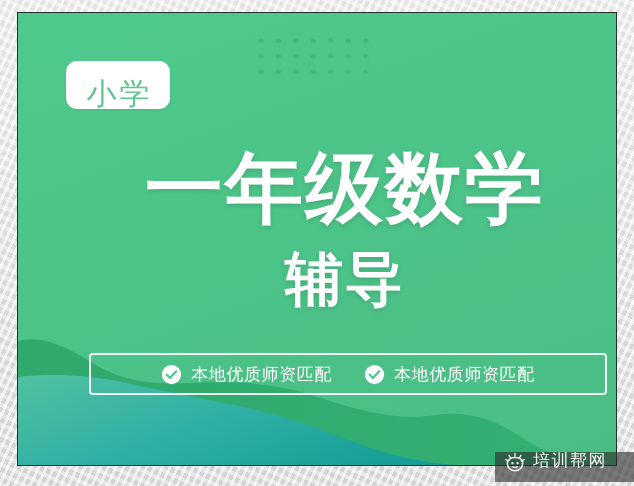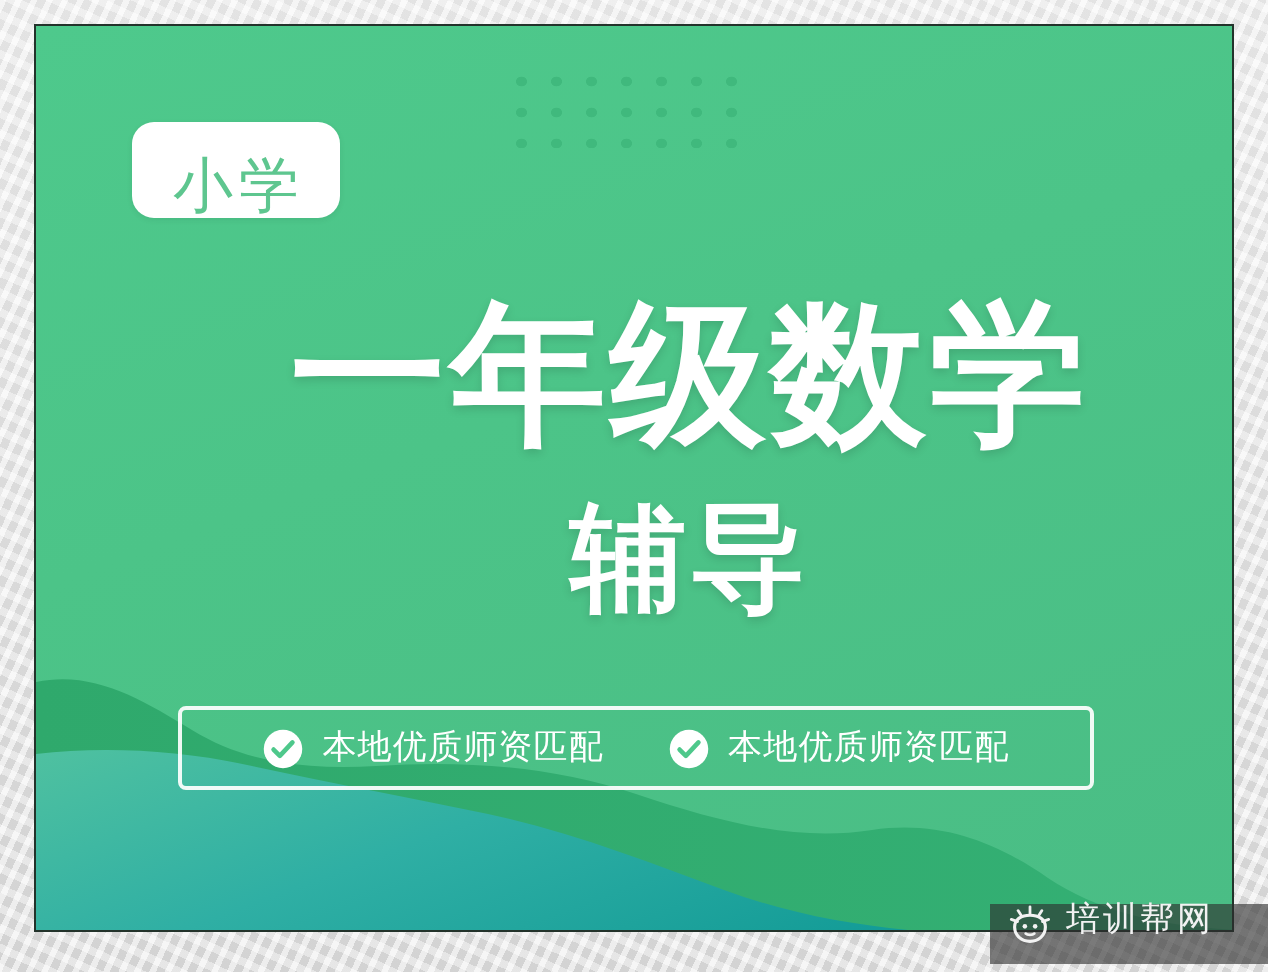--- a/index.html
+++ b/index.html
@@ -70,21 +70,21 @@
     text-shadow:0 2px 5px rgba(0,0,0,.13);
     white-space:nowrap;
     padding-left:27px;
   }
   #title-line1{ top:136px; font-size:78px; letter-spacing:2px; }
   #title-line2{ top:237px; font-size:58px; letter-spacing:2px; }
   
   #features{
     position:absolute;
     left:71px; top:340px;
-    width:458px; height:42px;
+    width:518px; height:42px;
     border:2px solid rgba(255,255,255,.92);
     border-radius:4px;
     box-sizing:border-box;
     display:flex;
     align-items:center;
     justify-content:center;
     gap:32px;
   }
   .feature{
     display:flex;align-items:center;gap:9px;

